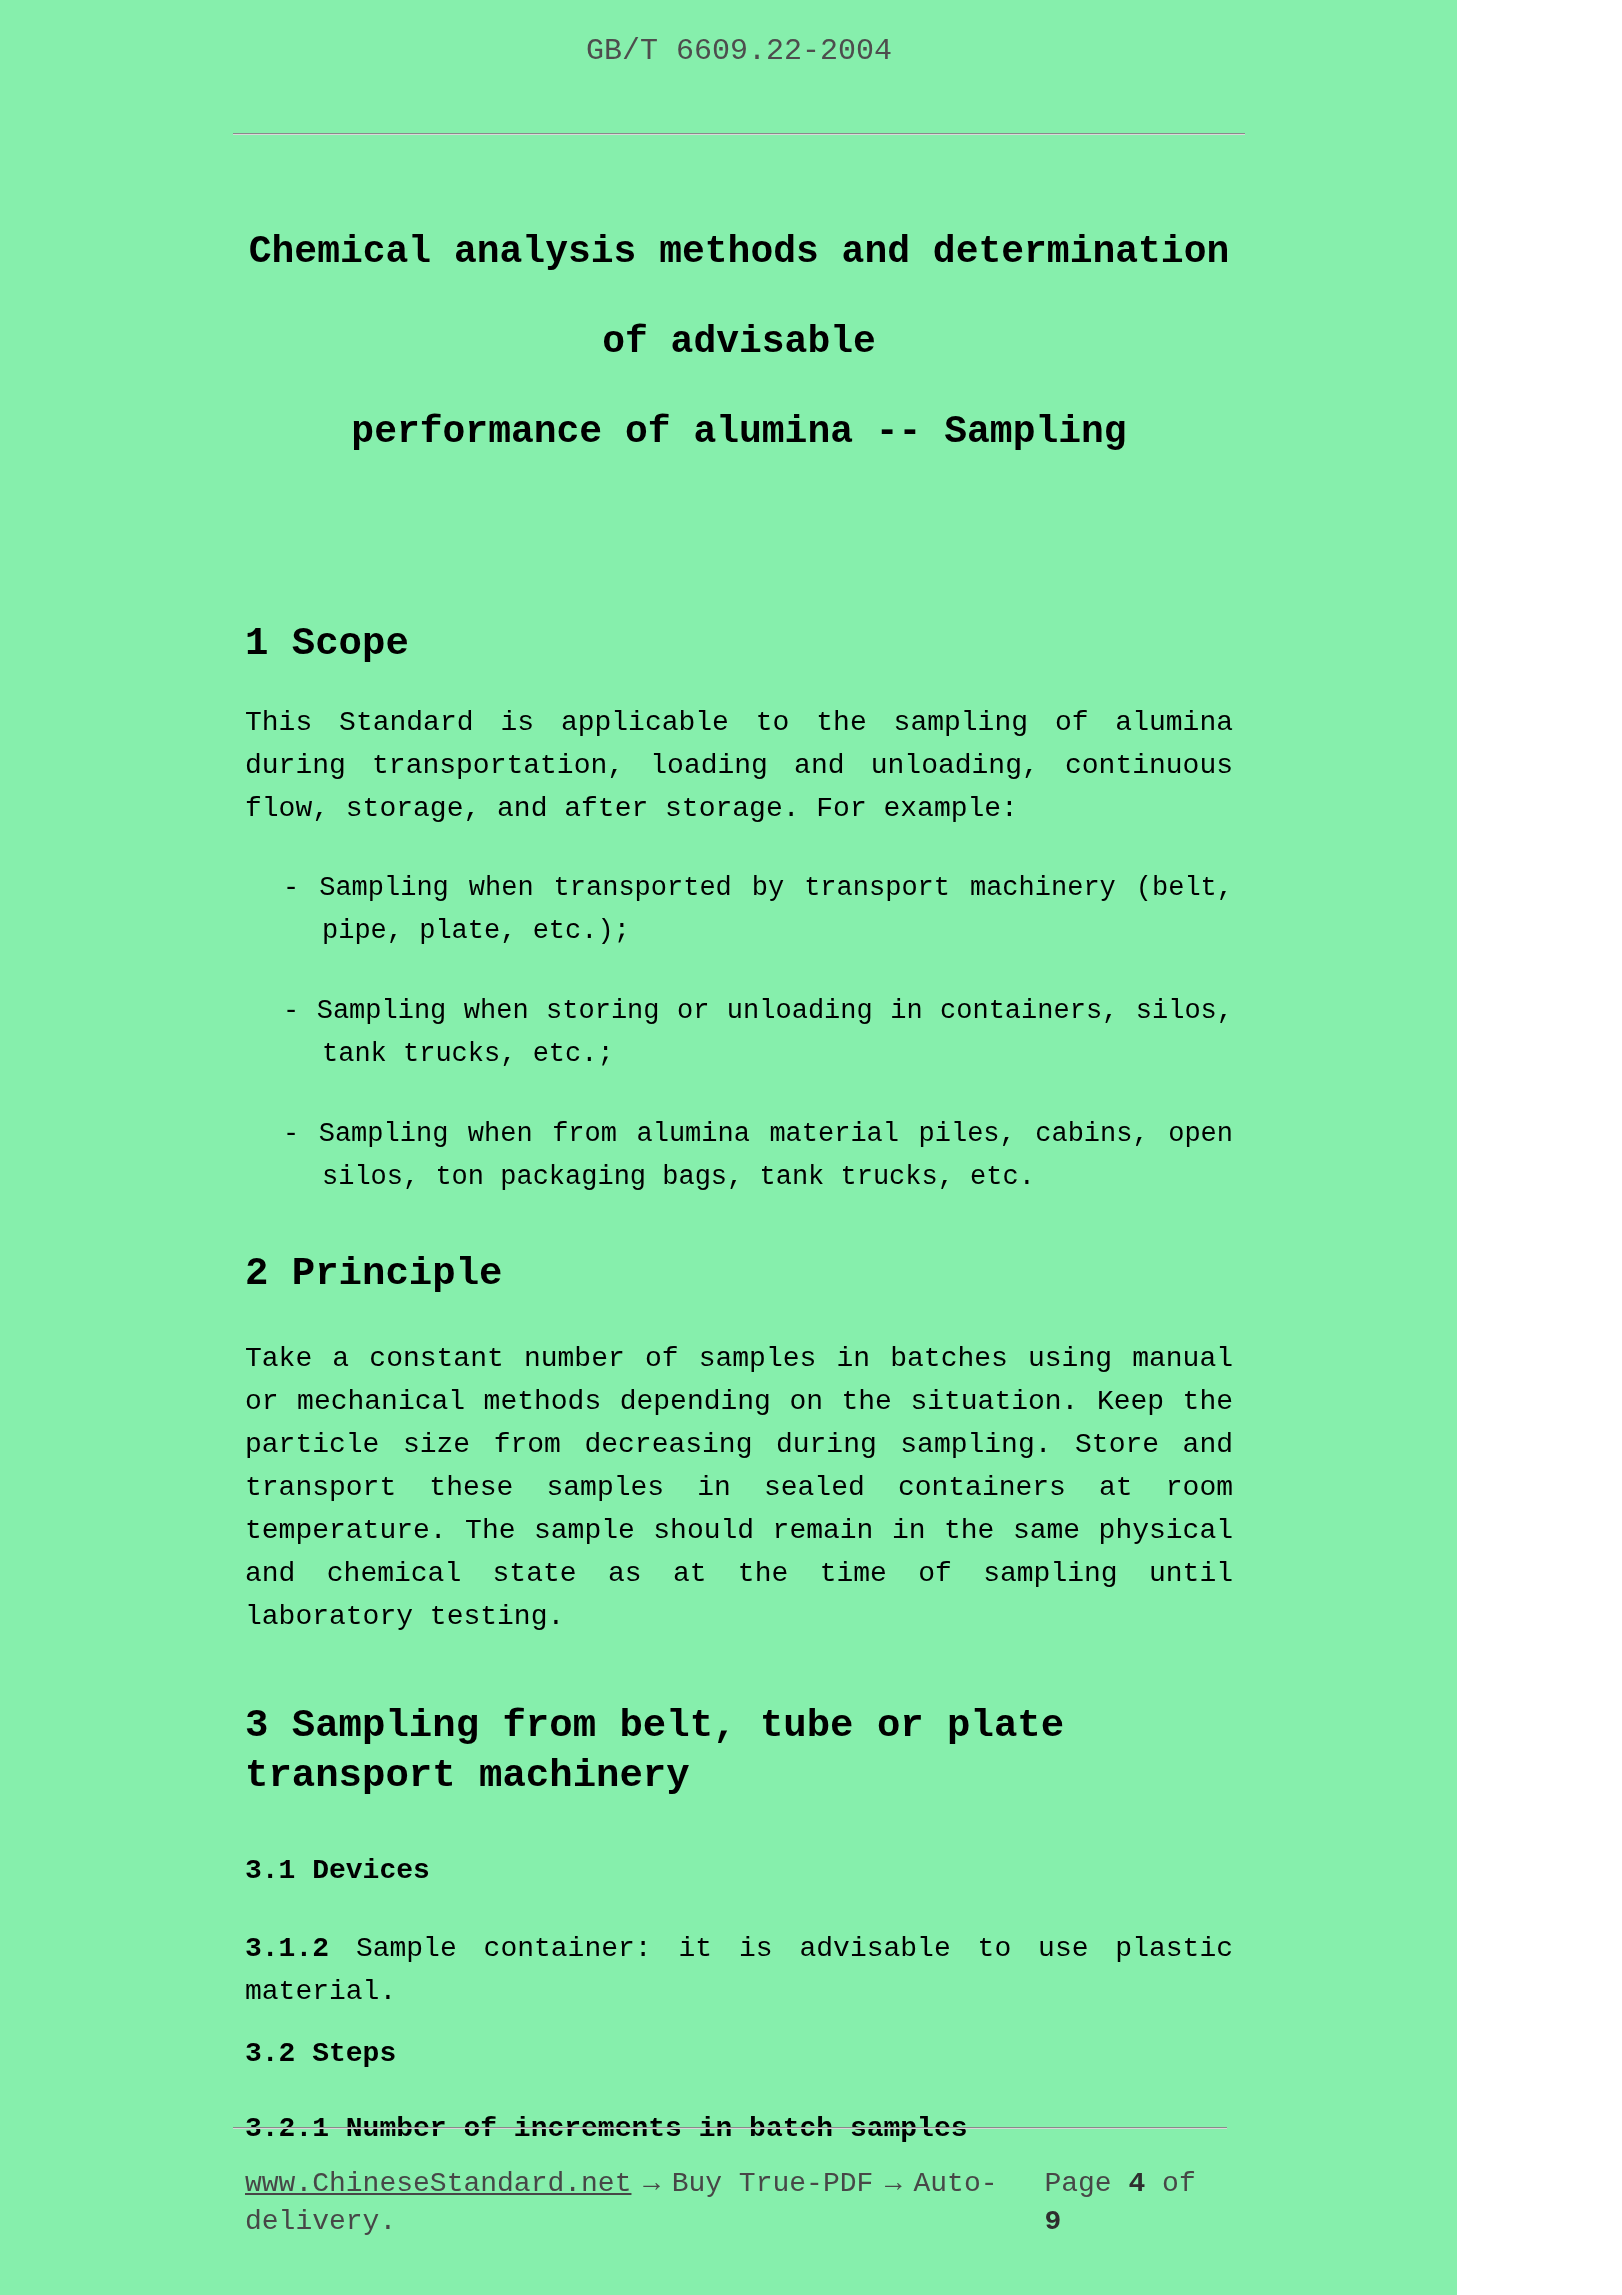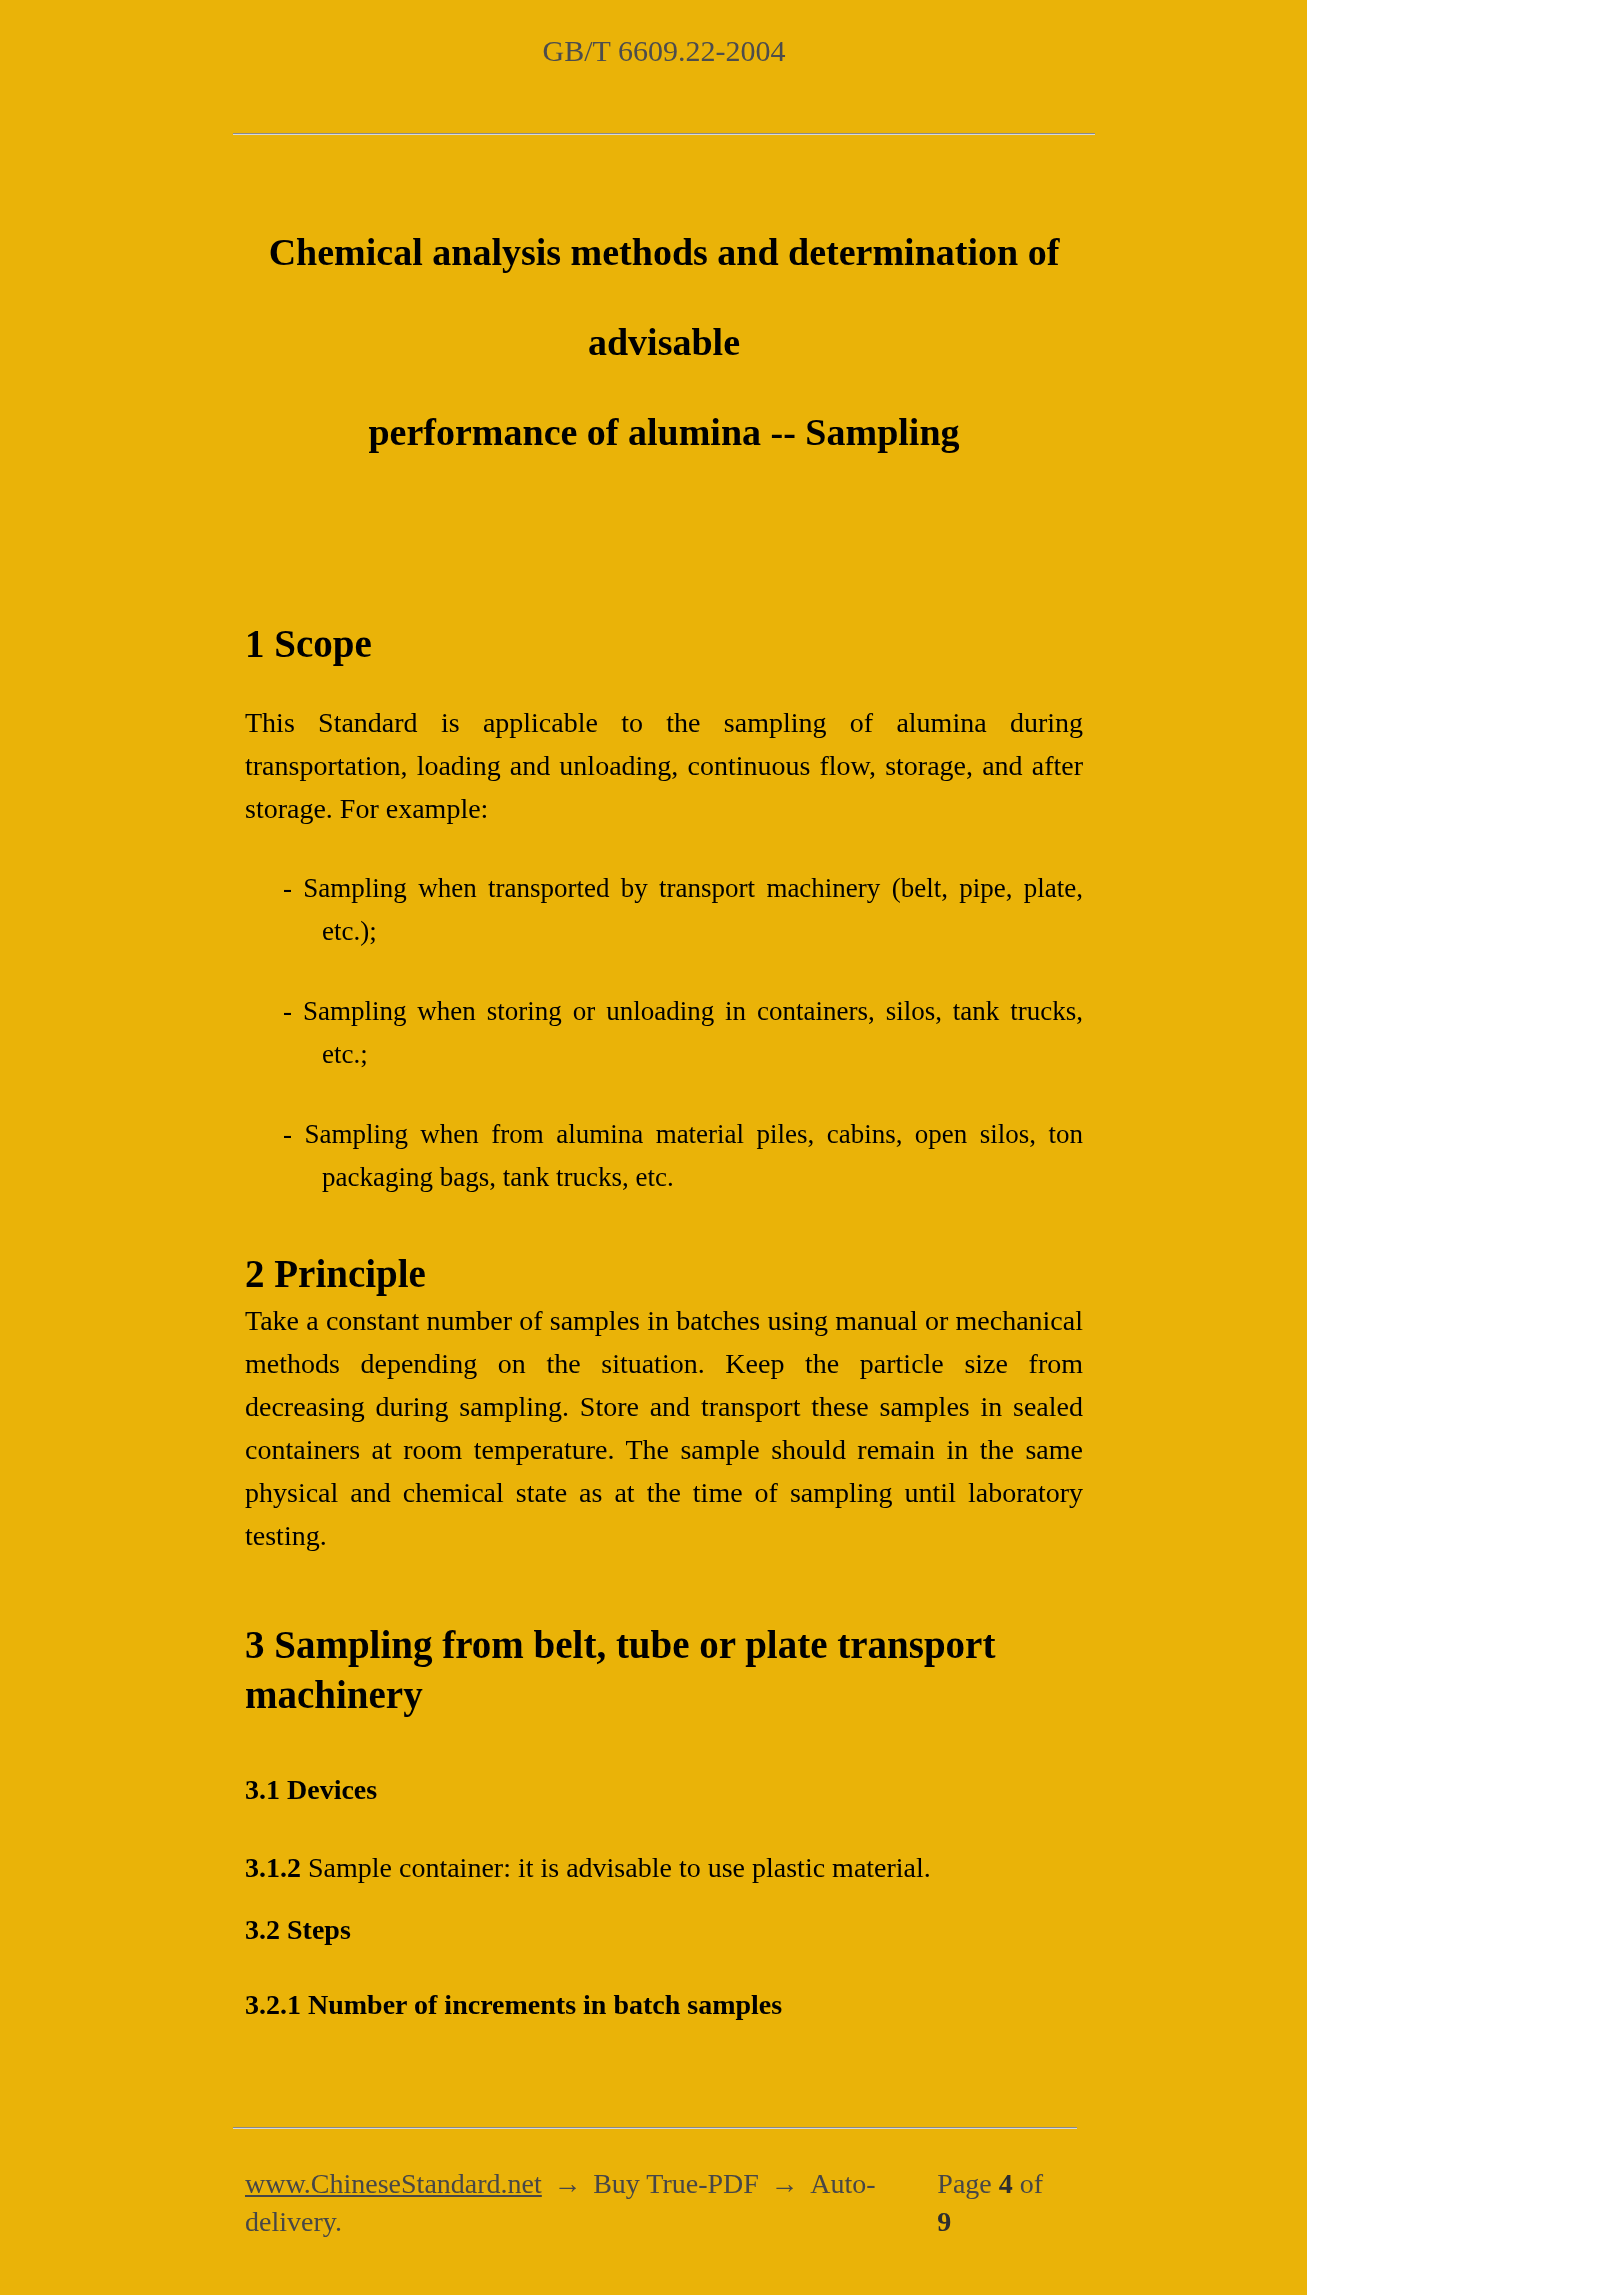--- a/index.html
+++ b/index.html
@@ -1,22 +1,22 @@
 <!DOCTYPE html>
 <html style="font-size:13.3px"><head>
 <meta charset="utf-8">
 <style>
   * { margin: 0; padding: 0; box-sizing: border-box; }
   html, body { background: #ffffff; }
   .page {
     position: relative;
-    width: 1307px;
+    width: 1457px;
     height: 2295px;
-    background: #eab308;
-    font-family: Liberation Serif, serif;
+    background: #86efac;
+    font-family: Liberation Mono, monospace;
     color: #000000;
     overflow: hidden;
   }
   .content {
     padding: 0 224px 0 245px;
   }
   .doc-header {
     padding-top: 32px;
     text-align: center;
     font-size: 30px;
@@ -48,21 +48,21 @@
   .sec-principle { margin-top: 50px; }
   .sec-sampling  { margin-top: 63px; }
   p.body {
     font-size: 28px;
     line-height: 43px;
     text-align: justify;
     color: #000000;
   }
   .p1   { margin-top: 38px; }
   .p2   { margin-top: 32px; }
-  .p-principle { }
+  .p-principle { margin-top: 38px; }
   .bullet {
     margin-top: 37px;
     padding-left: 77px;
     text-indent: -39px;
     font-size: 27px;
     line-height: 43px;
     text-align: justify;
   }
   .subhead {
     font-size: 28px;

